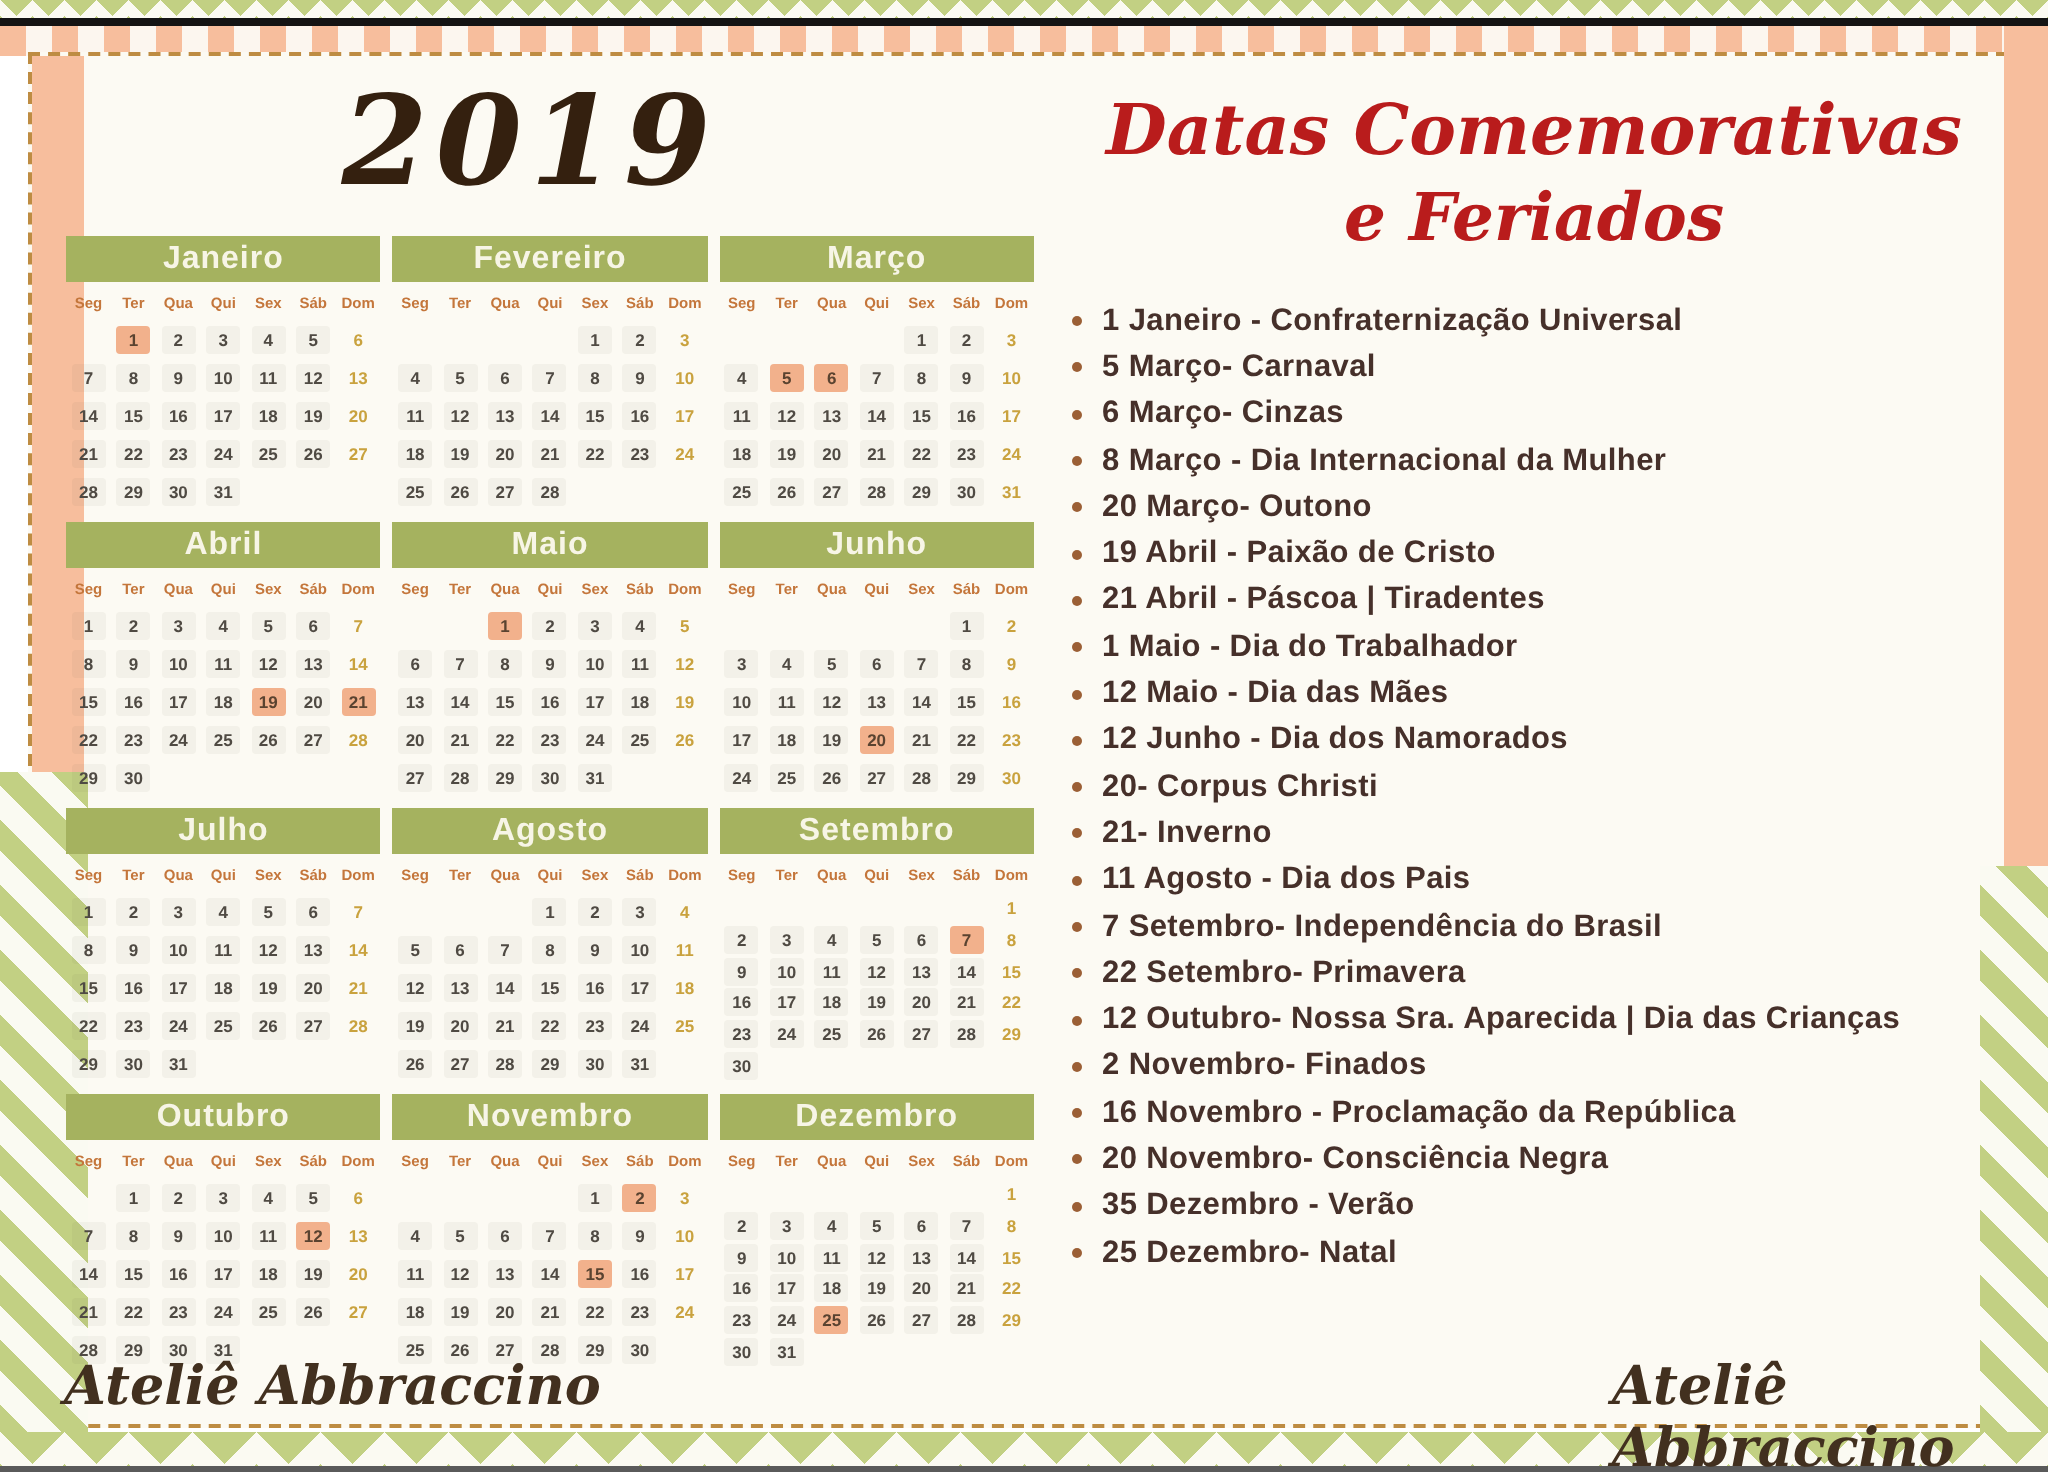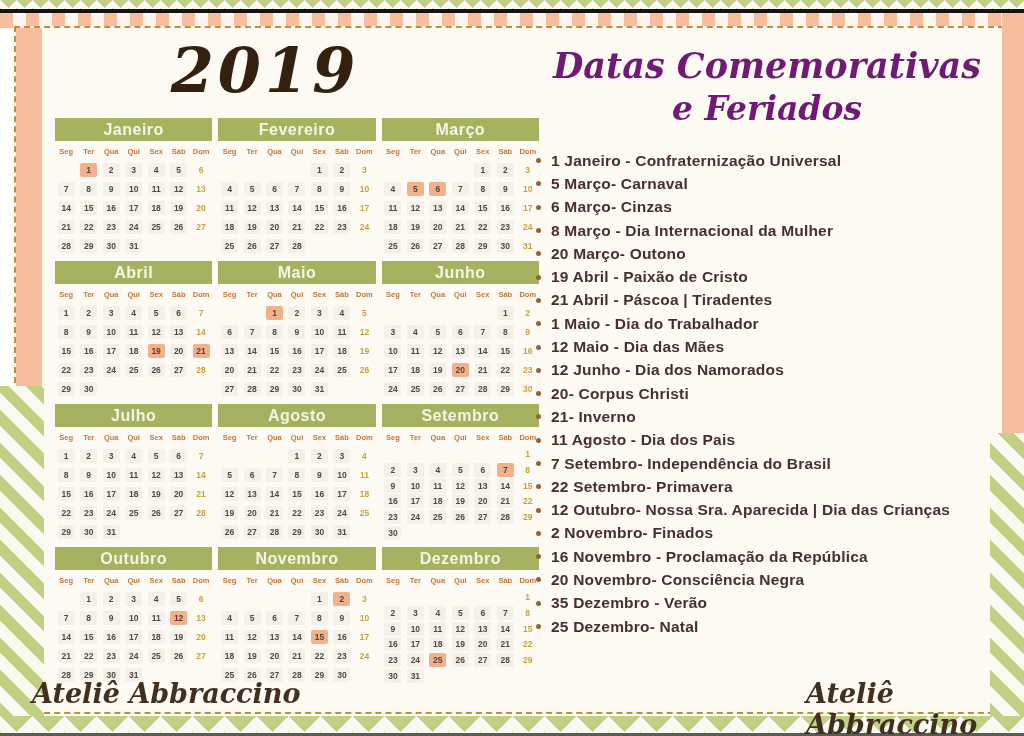--- a/index.html
+++ b/index.html
@@ -49,39 +49,39 @@
     border:2px dashed var(--dashColor);background:var(--contentBg);}
 
   
   .year{position:absolute;left:90px;top:34px;width:350px;text-align:center;
     font-family:"DejaVu Serif",serif;font-style:italic;font-weight:bold;
     font-size:62px;letter-spacing:4px;color:#34200F;}
 
   
   .months{position:absolute;left:33px;top:118px;width:484px;
     display:grid;grid-template-columns:repeat(3,1fr);column-gap:6px;row-gap:6px;}
-  .month{width:100%;margin-left:22px;}
+  .month{width:100%;}
   .month-header{background:var(--headerGreen);color:var(--headerText);
     text-align:center;font-size:16px;font-weight:bold;height:23px;line-height:23px;
     letter-spacing:0.5px;}
   .dow-row{display:grid;grid-template-columns:repeat(7,1fr);height:17px;margin-top:2px;}
   .dow{font-size:7.5px;font-weight:bold;color:var(--dowColor);
     display:flex;align-items:center;justify-content:center;}
   .grid{display:grid;grid-template-columns:repeat(7,1fr);height:95px;}
   .cell{display:flex;align-items:center;justify-content:center;}
   .num{min-width:17px;height:14px;line-height:14px;text-align:center;
     font-size:8.5px;font-weight:bold;color:var(--numColor);
     background:rgba(80,75,60,0.05);border-radius:2px;}
   .num.sun{color:var(--sundayColor);background:transparent;}
   .num.hl{background:var(--highlight);color:#5A4330;}
 
   
   .right-panel{position:absolute;left:528px;top:44px;width:478px;}
   .script-title{font-family:"DejaVu Serif",serif;font-style:italic;font-weight:bold;
-    color:#701a75;text-align:center;line-height:1.25;}
+    color:#b91c1c;text-align:center;line-height:1.25;}
   .script-title .l1{font-size:35px;}
   .script-title .l2{font-size:33px;}
   .holiday-list{list-style:none;margin-top:20px;padding-left:6px;}
   .holiday-item{display:flex;align-items:center;height:23.3px;}
   .bullet{width:5px;height:5px;border-radius:50%;background:#9B5F35;
     margin:0 10px 0 2px;flex:0 0 auto;}
   .holiday-text{font-size:15.5px;font-weight:bold;color:var(--listInk);
     letter-spacing:0.2px;white-space:nowrap;}
 
   

